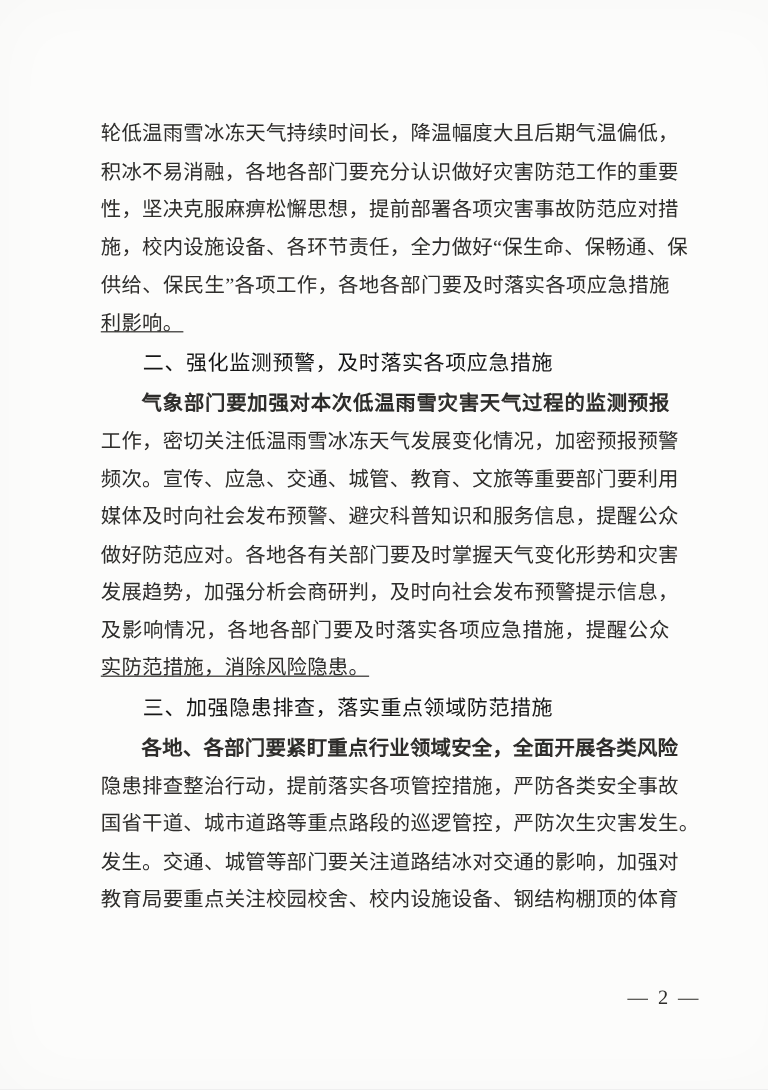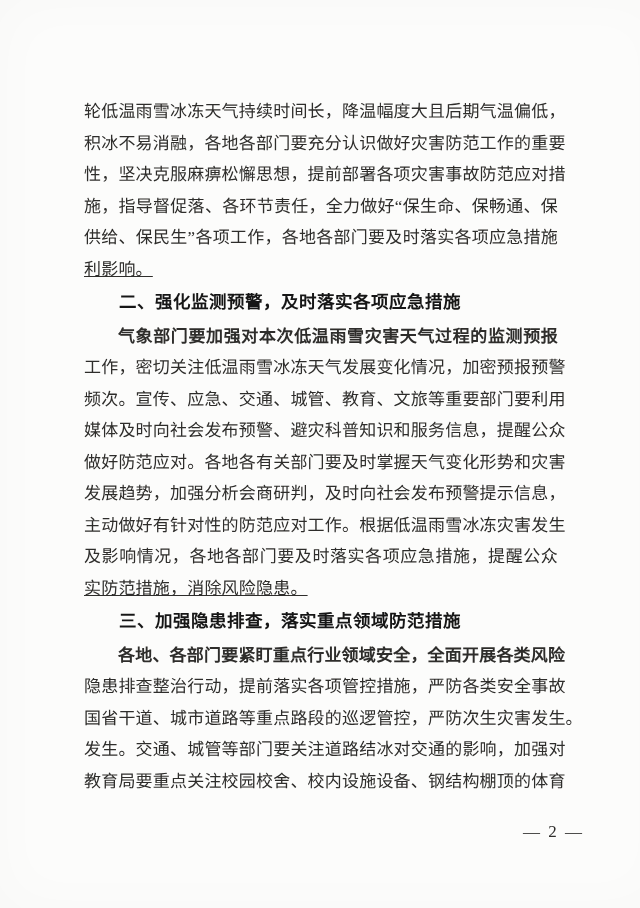--- a/index.html
+++ b/index.html
@@ -38,21 +38,21 @@
     text-align-last: auto;
     white-space: normal;
     text-decoration: underline;
   }
   .line.indent {
     text-indent: 2em;
     font-weight: bold;
   }
   .heading {
     font-family: "Liberation Sans", "DejaVu Sans", sans-serif;
-    font-weight: 700;
+    font-weight: 400;
     color: var(--heading-ink, #161616);
     padding-left: 2em;
     font-size: 17.5px;
     margin: 2px 0;
     letter-spacing: 0.5px;
   }
   .page-number {
     position: absolute;
     top: 822px;
     right: 80px;
@@ -63,31 +63,30 @@
   }
 </style>
 </head>
 <body>
 
 <div class="page" style="--paper: #fcfcfb; --ink: #2e2d2b; --heading-ink: #161616;">
   <div class="doc-body">
       <div class="line">轮低温雨雪冰冻天气持续时间长，降温幅度大且后期气温偏低，</div>
       <div class="line">积冰不易消融，各地各部门要充分认识做好灾害防范工作的重要</div>
       <div class="line">性，坚决克服麻痹松懈思想，提前部署各项灾害事故防范应对措</div>
-      <div class="line">施，指导督促落、各环节责任，全力做好“保生命、保畅通、保</div>
+      <div class="line">施，校内设施设备、各环节责任，全力做好“保生命、保畅通、保</div>
       <div class="line">供给、保民生”各项工作，各地各部门要及时落实各项应急措施</div>
       <div class="line no-fill">利影响。</div>
       <div class="heading">二、强化监测预警，及时落实各项应急措施</div>
       <div class="line indent">气象部门要加强对本次低温雨雪灾害天气过程的监测预报</div>
       <div class="line">工作，密切关注低温雨雪冰冻天气发展变化情况，加密预报预警</div>
       <div class="line">频次。宣传、应急、交通、城管、教育、文旅等重要部门要利用</div>
       <div class="line">媒体及时向社会发布预警、避灾科普知识和服务信息，提醒公众</div>
       <div class="line">做好防范应对。各地各有关部门要及时掌握天气变化形势和灾害</div>
       <div class="line">发展趋势，加强分析会商研判，及时向社会发布预警提示信息，</div>
-      <div class="line">主动做好有针对性的防范应对工作。根据低温雨雪冰冻灾害发生</div>
       <div class="line">及影响情况，各地各部门要及时落实各项应急措施，提醒公众</div>
       <div class="line no-fill">实防范措施，消除风险隐患。</div>
       <div class="heading">三、加强隐患排查，落实重点领域防范措施</div>
       <div class="line indent">各地、各部门要紧盯重点行业领域安全，全面开展各类风险</div>
       <div class="line">隐患排查整治行动，提前落实各项管控措施，严防各类安全事故</div>
       <div class="line">国省干道、城市道路等重点路段的巡逻管控，严防次生灾害发生。</div>
       <div class="line">发生。交通、城管等部门要关注道路结冰对交通的影响，加强对</div>
       <div class="line">教育局要重点关注校园校舍、校内设施设备、钢结构棚顶的体育</div>
     </div>
   <div class="page-number">— 2 —</div>

